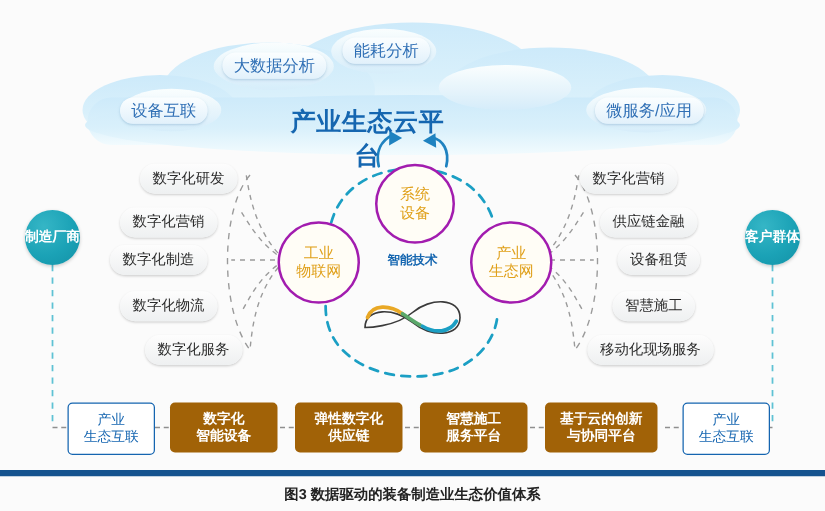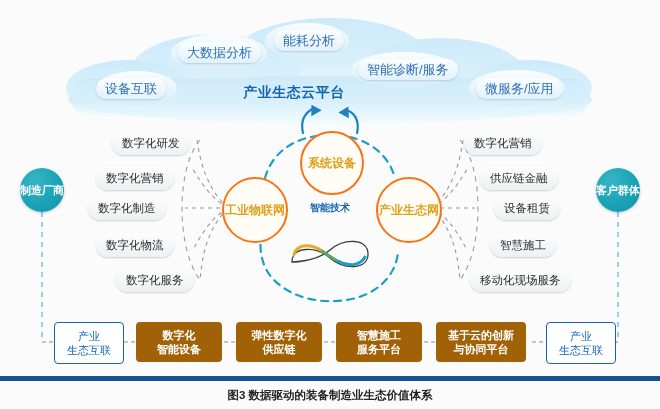--- a/index.html
+++ b/index.html
@@ -43,34 +43,34 @@
     border-radius:11px;
     background:linear-gradient(180deg,#fbfeff 0%,#e2f1fb 100%);
     box-shadow:0 1px 2px rgba(90,140,180,.35);
   }
 
   
   #cloud-title{
     position:absolute;
     left:224px;top:84px;
     width:140px;text-align:center;
-    font-size:14px;font-weight:bold;color:#1566b0;
+    font-size:20px;font-weight:bold;color:#1566b0;
     letter-spacing:.5px;
   }
 
   
   .ocircle{
     position:absolute;
-    border:2px solid #f97316;
+    border:2px solid #a21caf;
     border-radius:50%;
     background:#fffdf6;
     color:#e0a01a;
-    font-weight:bold;
+    font-weight:normal;
     font-size:12px;
-    display:flex;flex-direction:row;
+    display:flex;flex-direction:column;
     align-items:center;justify-content:center;
     line-height:15px;
     text-align:center;
   }
 
   #center-text{
     position:absolute;left:290px;top:201px;width:80px;
     text-align:center;font-size:10px;font-weight:bold;color:#1566b0;
   }
 
@@ -202,23 +202,20 @@
 
   <div class="cloudchip" style="left:96px;top:78px;">
     <span>设备互联</span>
   </div>
   <div class="cloudchip" style="left:178px;top:42px;">
     <span>大数据分析</span>
   </div>
   <div class="cloudchip" style="left:274px;top:30px;">
     <span>能耗分析</span>
   </div>
-  <div class="cloudchip" style="left:358px;top:59px;">
-    <span>智能诊断/服务</span>
-  </div>
   <div class="cloudchip" style="left:476px;top:78px;">
     <span>微服务/应用</span>
   </div>
 
   <div id="cloud-title">产业生态云平台</div>
 
   <div class="chip" style="left:112px;top:131px;">
     <span>数字化研发</span>
   </div>
   <div class="chip" style="left:96px;top:166px;">

